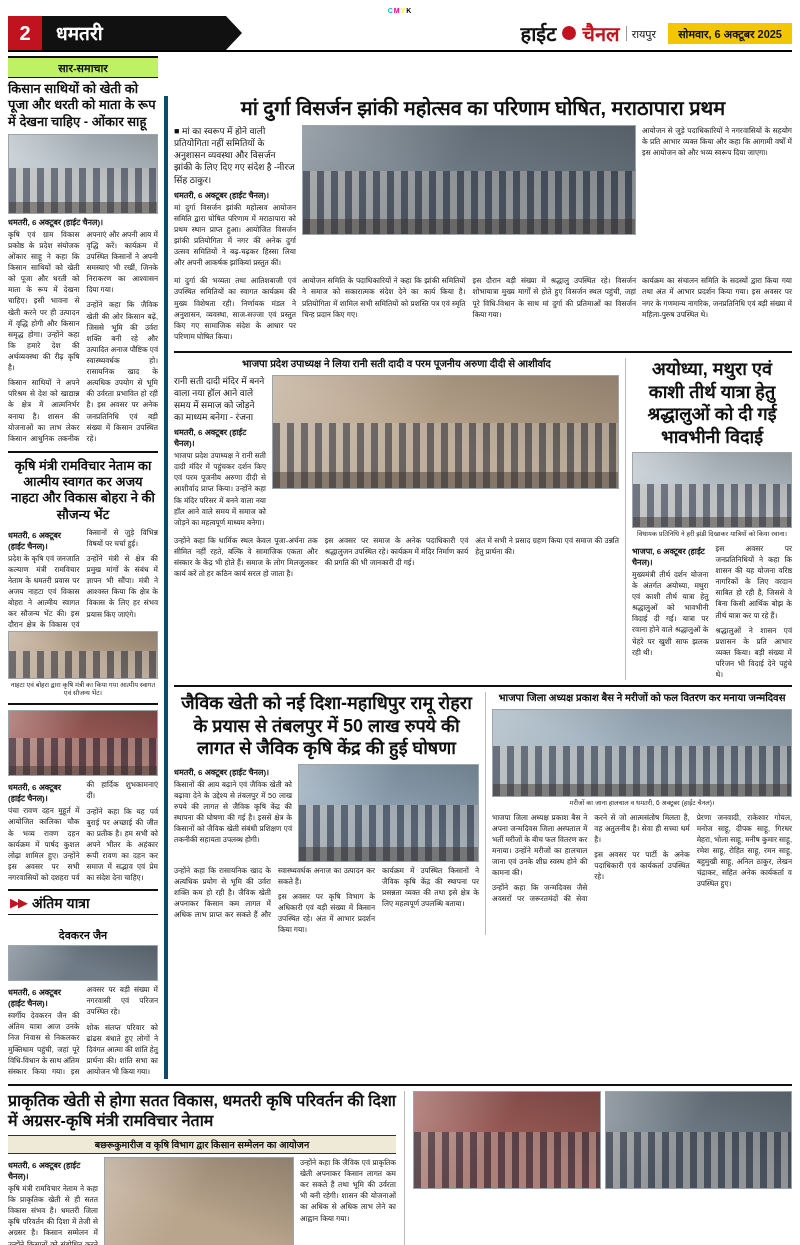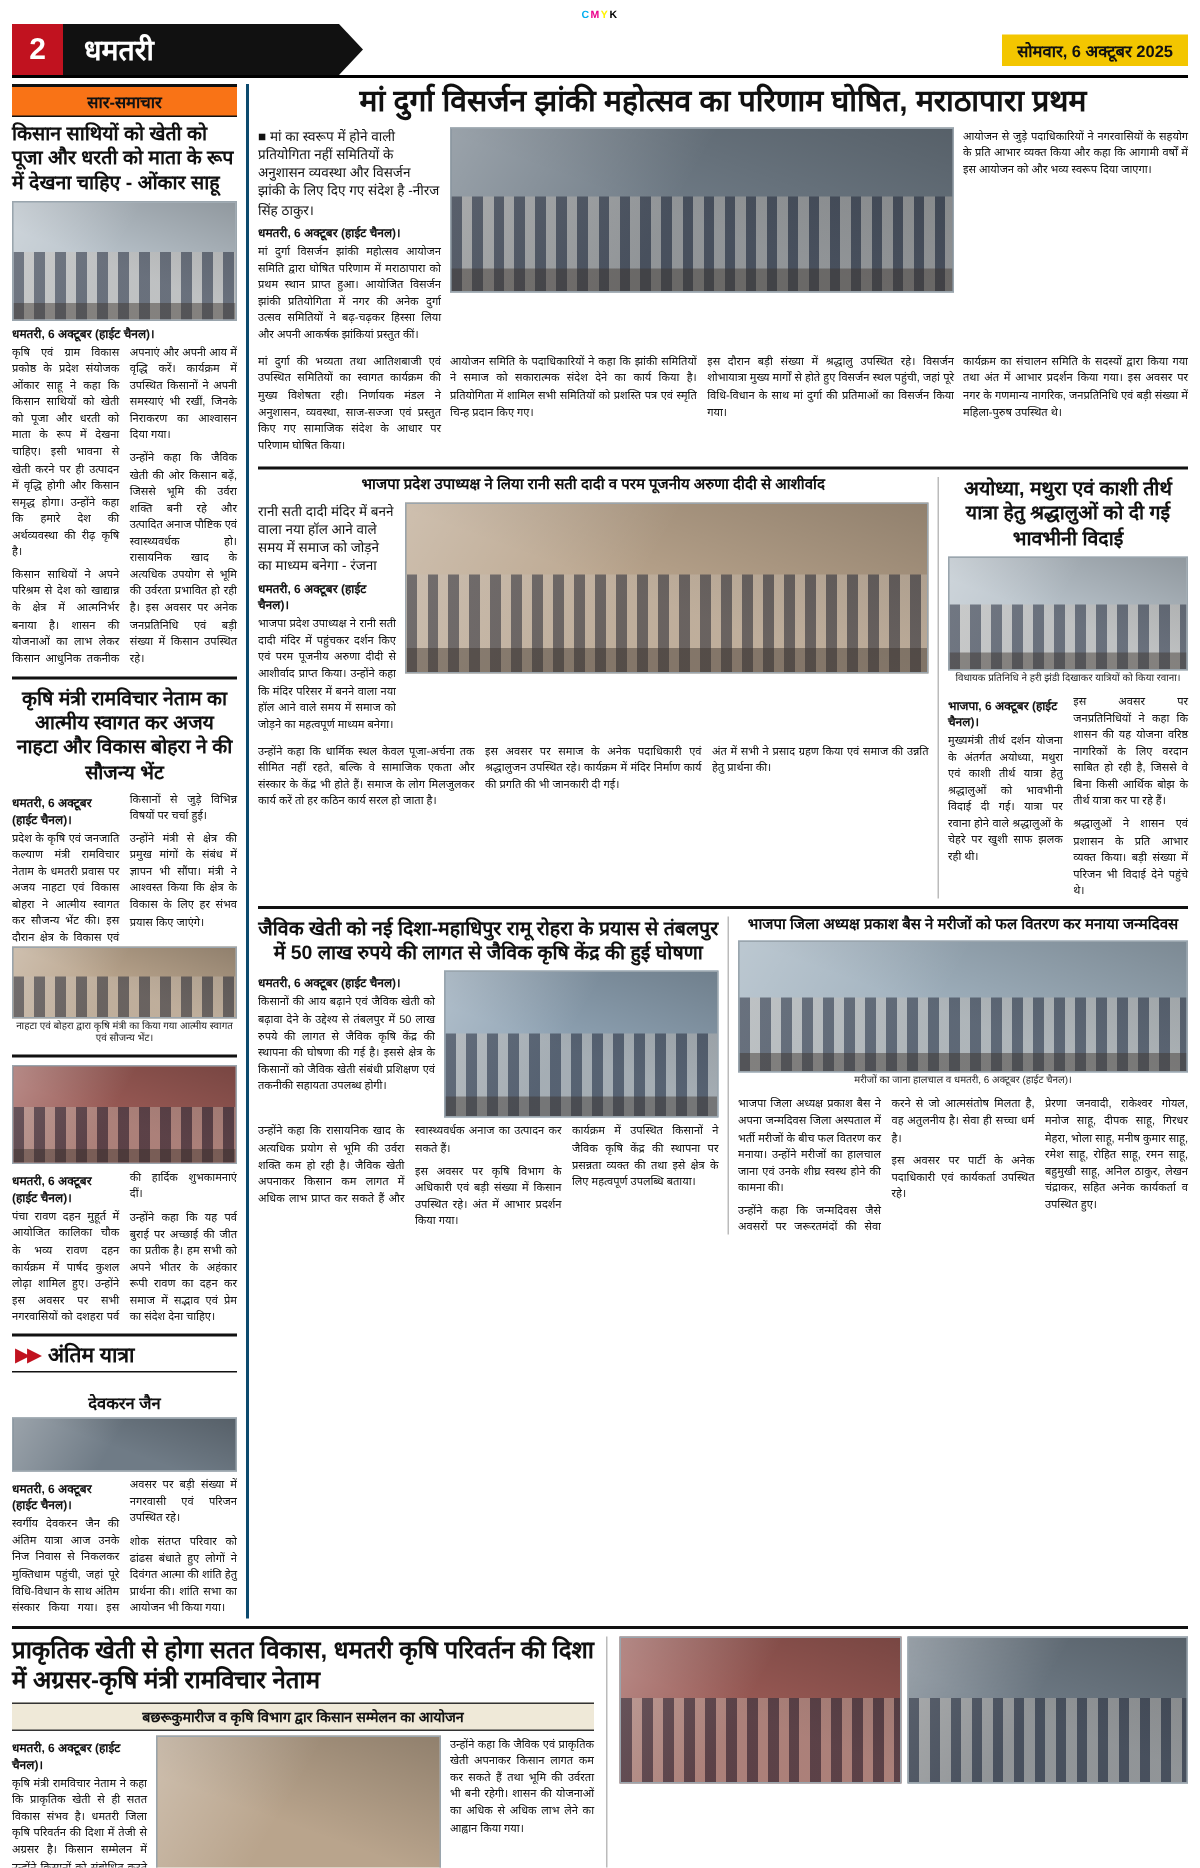--- a/index.html
+++ b/index.html
@@ -31,27 +31,27 @@
   .brand .b3{font-size:11px;color:#111;border-left:1px solid #999;padding-left:5px;}
   .datebox{background:#f3c600;color:#111;font-size:11px;font-weight:bold;padding:3px 10px;margin-left:8px;align-self:center;}
 
   
   .grid{display:flex;gap:6px;}
   .col{box-sizing:border-box;}
   .c1{width:150px;}
   .c2{flex:1;}
 
   .secthead{
-    background:#f97316;border-top:2px solid #111;border-bottom:1px solid #111;
+    background:#bef264;border-top:2px solid #111;border-bottom:1px solid #111;
     text-align:center;font-size:11px;font-weight:bold;padding:2px 0;margin-bottom:3px;
   }
   h2.hl{font-size:13px;line-height:1.25;margin:2px 0 4px 0;font-weight:bold;}
   h1.mainhl{font-size:20px;line-height:1.2;margin:0 0 5px 0;font-weight:bold;text-align:center;}
   h1.hl2{font-size:10px;line-height:1.25;margin:0 0 4px 0;font-weight:bold;text-align:center;}
-  h1.hl3{font-size:13px;line-height:1.25;margin:0 0 4px 0;font-weight:bold;text-align:center;}
+  h1.hl3{font-size:18px;line-height:1.25;margin:0 0 4px 0;font-weight:bold;text-align:center;}
   .kicker{font-size:9px;line-height:1.35;margin:0 0 3px 0;}
   .byline{font-size:8px;font-weight:bold;margin:2px 0;}
   p.body{font-size:7.4px;line-height:1.5;text-align:justify;margin:0 0 4px 0;}
 
   .photo{background:#b9c3cb;position:relative;overflow:hidden;border:1px solid #9aa5ad;}
   .photo.dark{background:#6f7b86;}
   .photo.warm{background:#b9a48c;}
   .photo.red{background:#9a5a55;}
   .photo .sheen{position:absolute;inset:0;background:
      linear-gradient(120deg, rgba(255,255,255,.30), rgba(255,255,255,0) 45%),
@@ -81,20 +81,26 @@
     <span class="c">C</span>
       <span class="m">M</span>
       <span class="y">Y</span>
       <span class="k">K</span>
   </div>
 
   <div class="masthead">
     <div class="pageno">2</div>
     <div class="city">धमतरी</div>
     <div class="mast-spacer"></div>
+    <div class="brand">
+      <span class="b1">हाईट</span>
+      <span class="dot"></span>
+      <span class="b2">चैनल</span>
+      <span class="b3">रायपुर</span>
+    </div>
     <div class="datebox">सोमवार, 6 अक्टूबर 2025</div>
   </div>
 
   <div class="grid">
 
     <div class="col c1">
 
       <div class="secthead">सार-समाचार</div>
 
       <h2 class="hl">किसान साथियों को खेती को पूजा और धरती को माता के रूप में देखना चाहिए - ओंकार साहू</h2>
@@ -147,21 +153,21 @@
       <div class="photo dark" style="height:34px;">
         <div class="sheen"></div>
       </div>
       <div class="twocols" style="margin-top:3px;">
         <div class="byline">धमतरी, 6 अक्टूबर (हाईट चैनल)।</div>
         <p class="body">स्वर्गीय देवकरन जैन की अंतिम यात्रा आज उनके निज निवास से निकलकर मुक्तिधाम पहुंची, जहां पूरे विधि-विधान के साथ अंतिम संस्कार किया गया। इस अवसर पर बड़ी संख्या में नगरवासी एवं परिजन उपस्थित रहे।</p>
         <p class="body">शोक संतप्त परिवार को ढांढस बंधाते हुए लोगों ने दिवंगत आत्मा की शांति हेतु प्रार्थना की। शांति सभा का आयोजन भी किया गया।</p>
       </div>
     </div>
 
-    <div class="col c2" style="border-left:2px solid #0c4a6e;padding-left:6px;">
+    <div class="col c2" style="border-left:4px solid #0c4a6e;padding-left:6px;margin-top:40px;">
 
       <h1 class="mainhl">मां दुर्गा विसर्जन झांकी महोत्सव का परिणाम घोषित, मराठापारा प्रथम</h1>
 
       <div style="display:flex;gap:6px;">
         <div style="width:122px;">
           <p class="kicker">■ मां का स्वरूप में होने वाली प्रतियोगिता नहीं समितियों के अनुशासन व्यवस्था और विसर्जन झांकी के लिए दिए गए संदेश है -नीरज सिंह ठाकुर।</p>
           <div class="byline">धमतरी, 6 अक्टूबर (हाईट चैनल)।</div>
           <p class="body">मां दुर्गा विसर्जन झांकी महोत्सव आयोजन समिति द्वारा घोषित परिणाम में मराठापारा को प्रथम स्थान प्राप्त हुआ। आयोजित विसर्जन झांकी प्रतियोगिता में नगर की अनेक दुर्गा उत्सव समितियों ने बढ़-चढ़कर हिस्सा लिया और अपनी आकर्षक झांकियां प्रस्तुत कीं।</p>
         </div>
         <div style="flex:1;">

